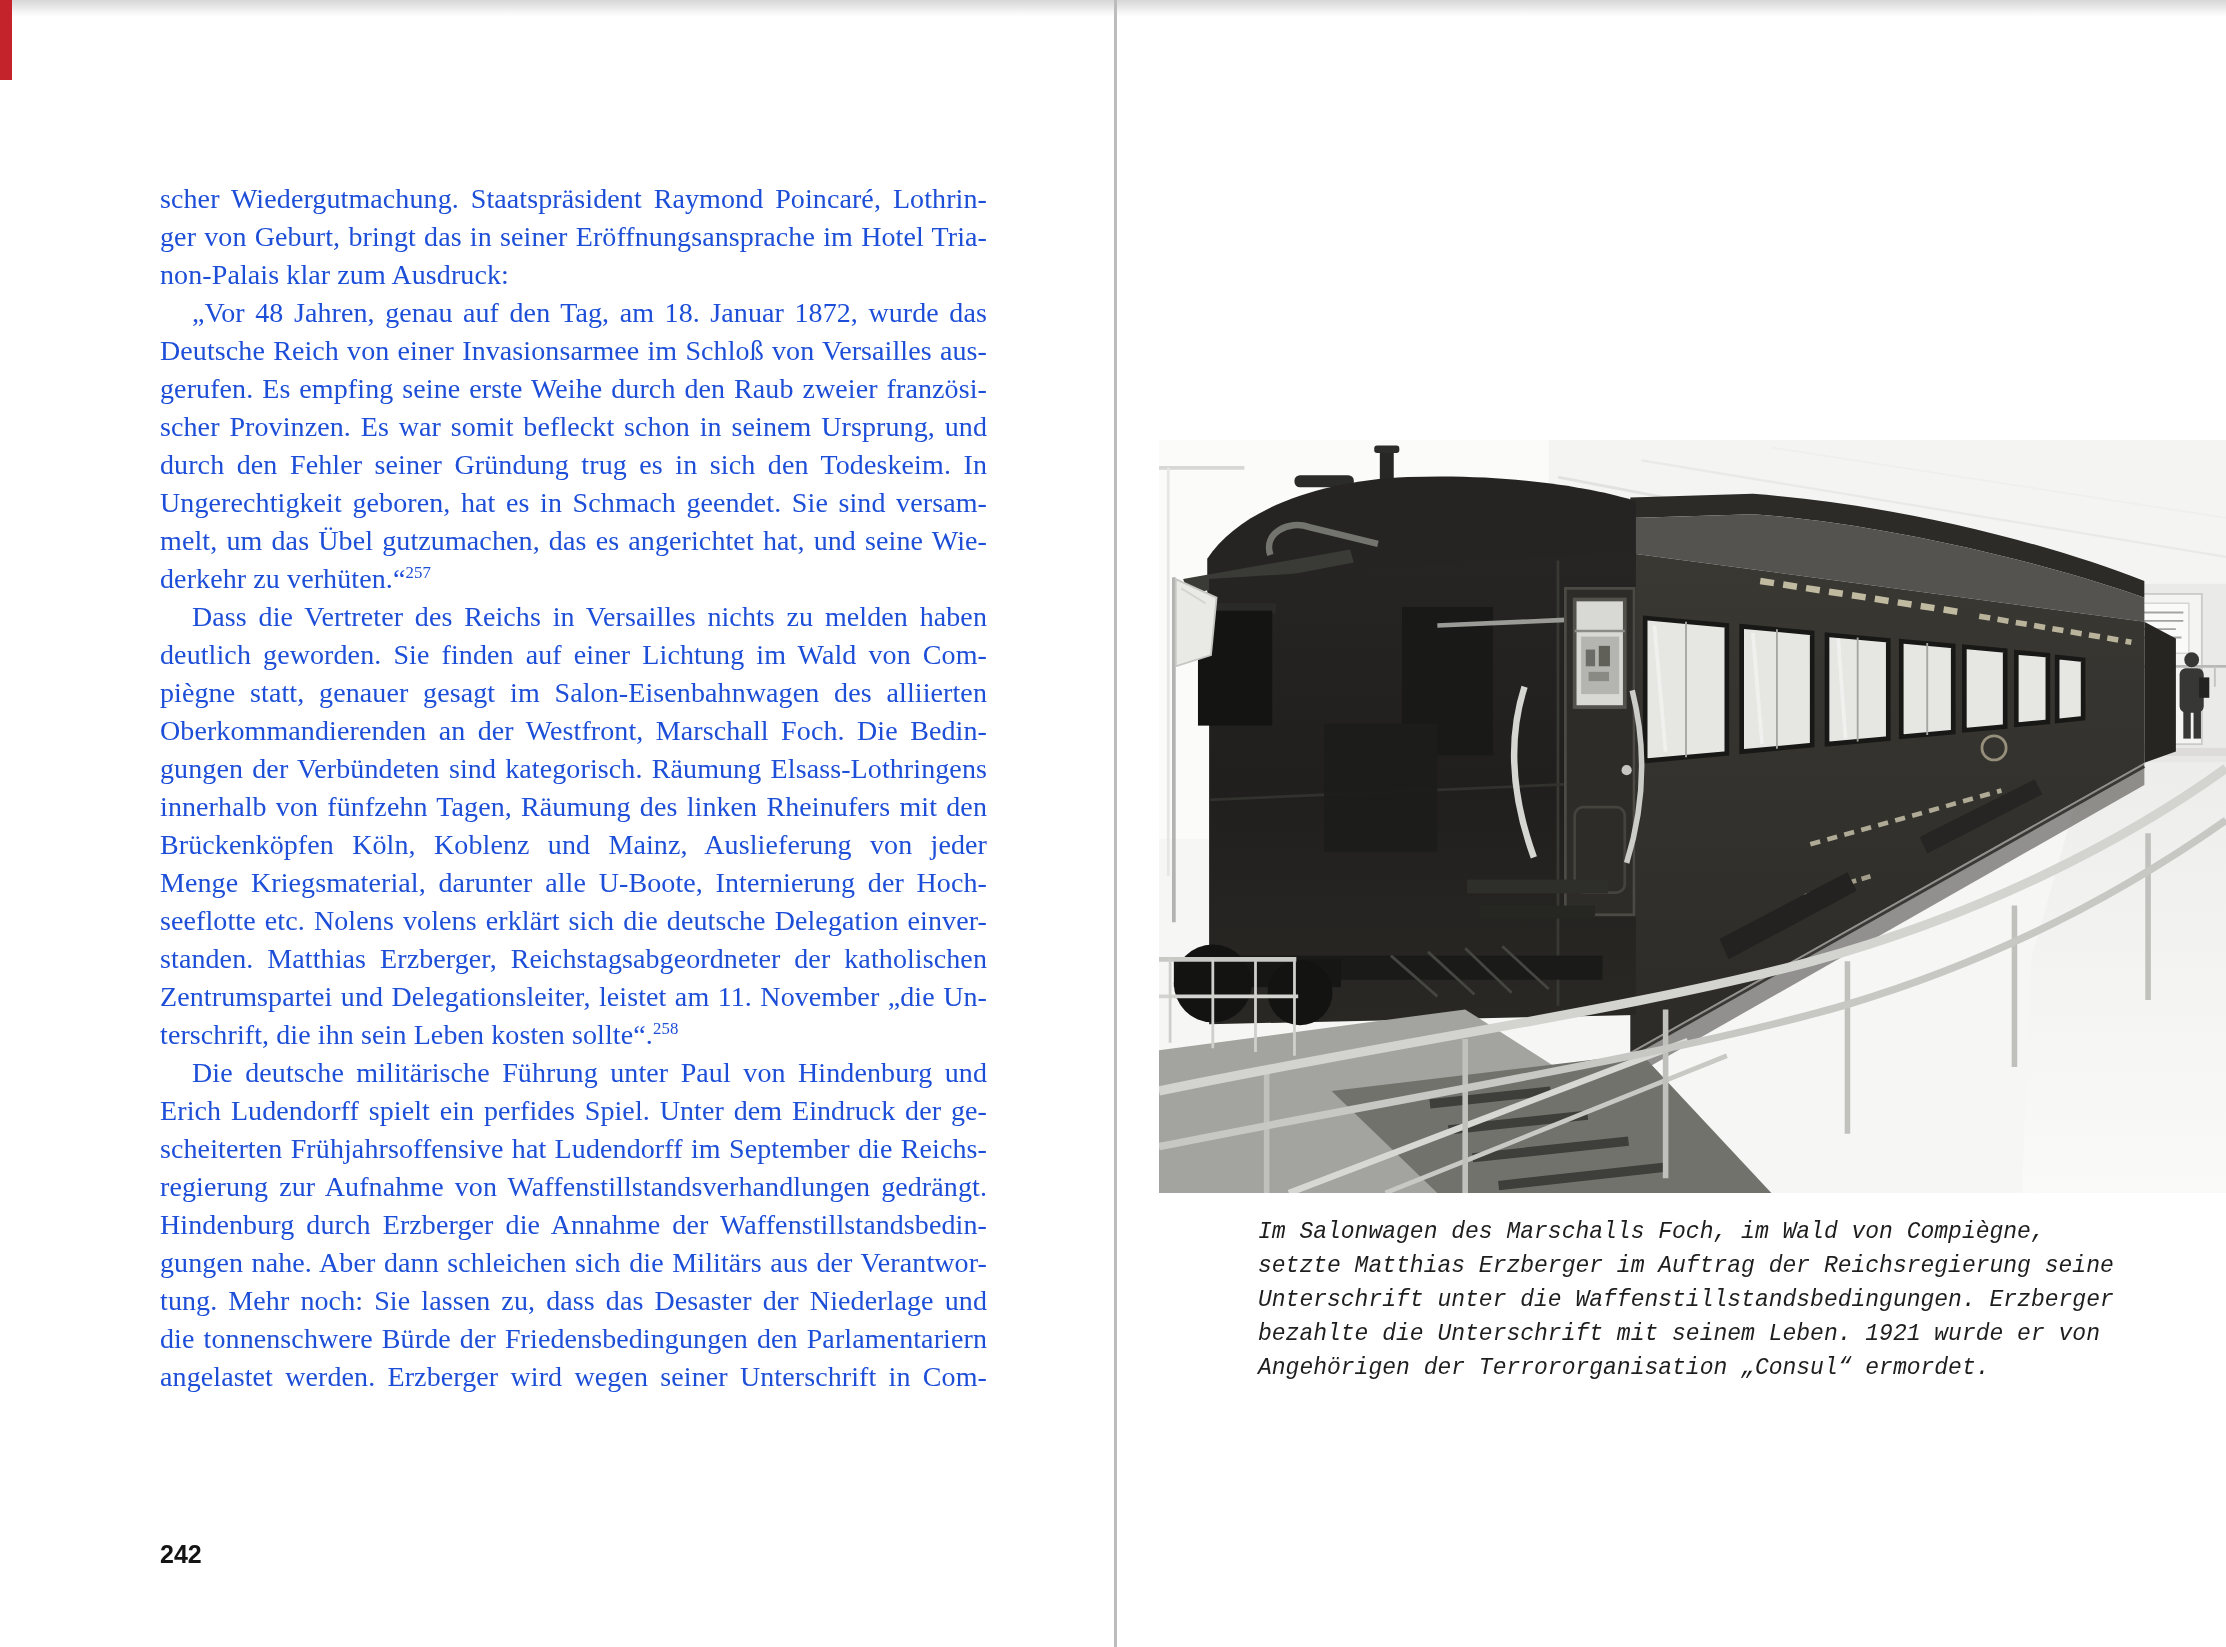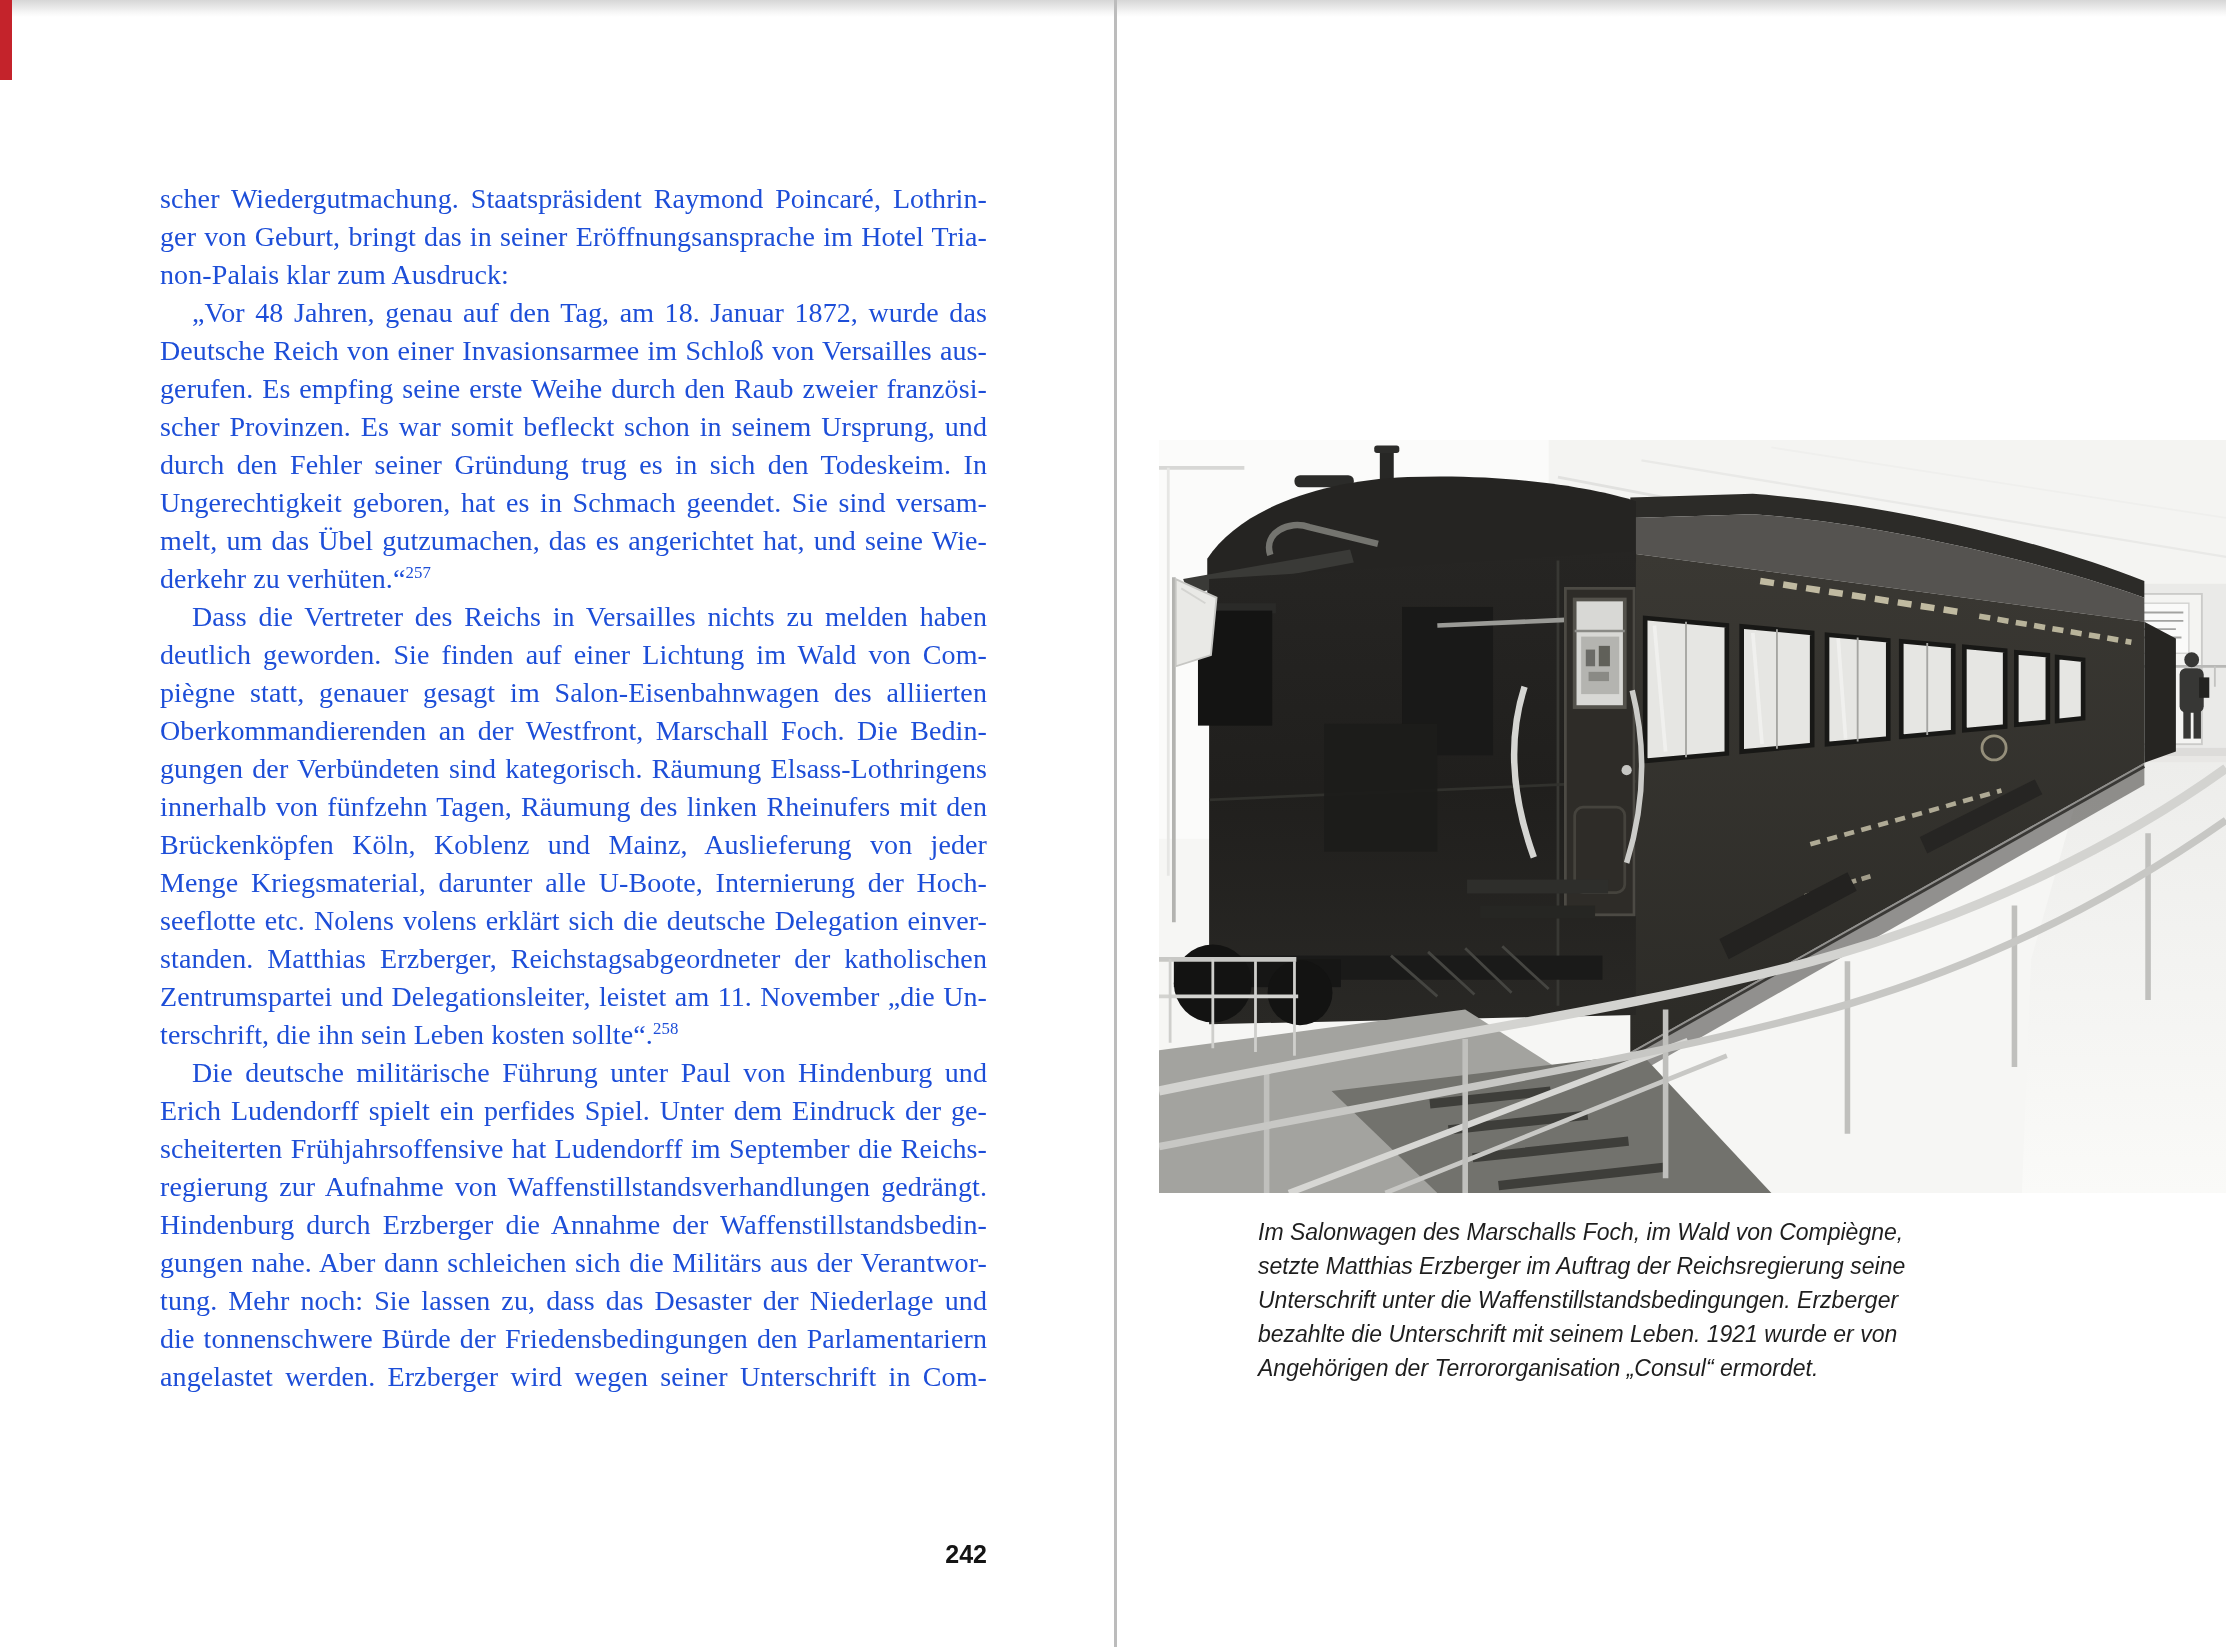--- a/index.html
+++ b/index.html
@@ -30,32 +30,32 @@
   }
   .bline {
     height: 38px; overflow: hidden;
     text-align: justify; text-align-last: justify;
   }
   .bline.pend { text-align-last: left; }
   .bline.indent { text-indent: 32px; }
   .bline sup { font-size: 60%; line-height: 0; vertical-align: super; margin-top: 21px; }
   .page-number {
     position: absolute; left: 160px; top: 1540px; width: 827px;
-    text-align: right;
+    text-align: left;
     font-family: "Liberation Sans", "DejaVu Sans", sans-serif;
     font-weight: bold; font-size: 25px; color: #141414;
   }
   .photo {
     position: absolute; left: 1159px; top: 440px; width: 1067px; height: 753px;
     background: #f5f5f3;
   }
   .photo svg { display: block; width: 100%; height: 100%; }
   .photo-caption {
     position: absolute; left: 1258px; top: 1215px; width: 668px;
-    font-family: Liberation Sans, sans-serif;
+    font-family: Liberation Mono, monospace;
     font-style: italic; font-size: 23px; line-height: 34px; color: #1e1e1e;
   }
   .cline { white-space: nowrap; }
 </style>
 </head>
 <body>
 
 <div class="top-band"></div>
 <div class="red-bar"></div>
 <div class="gutter"></div>

